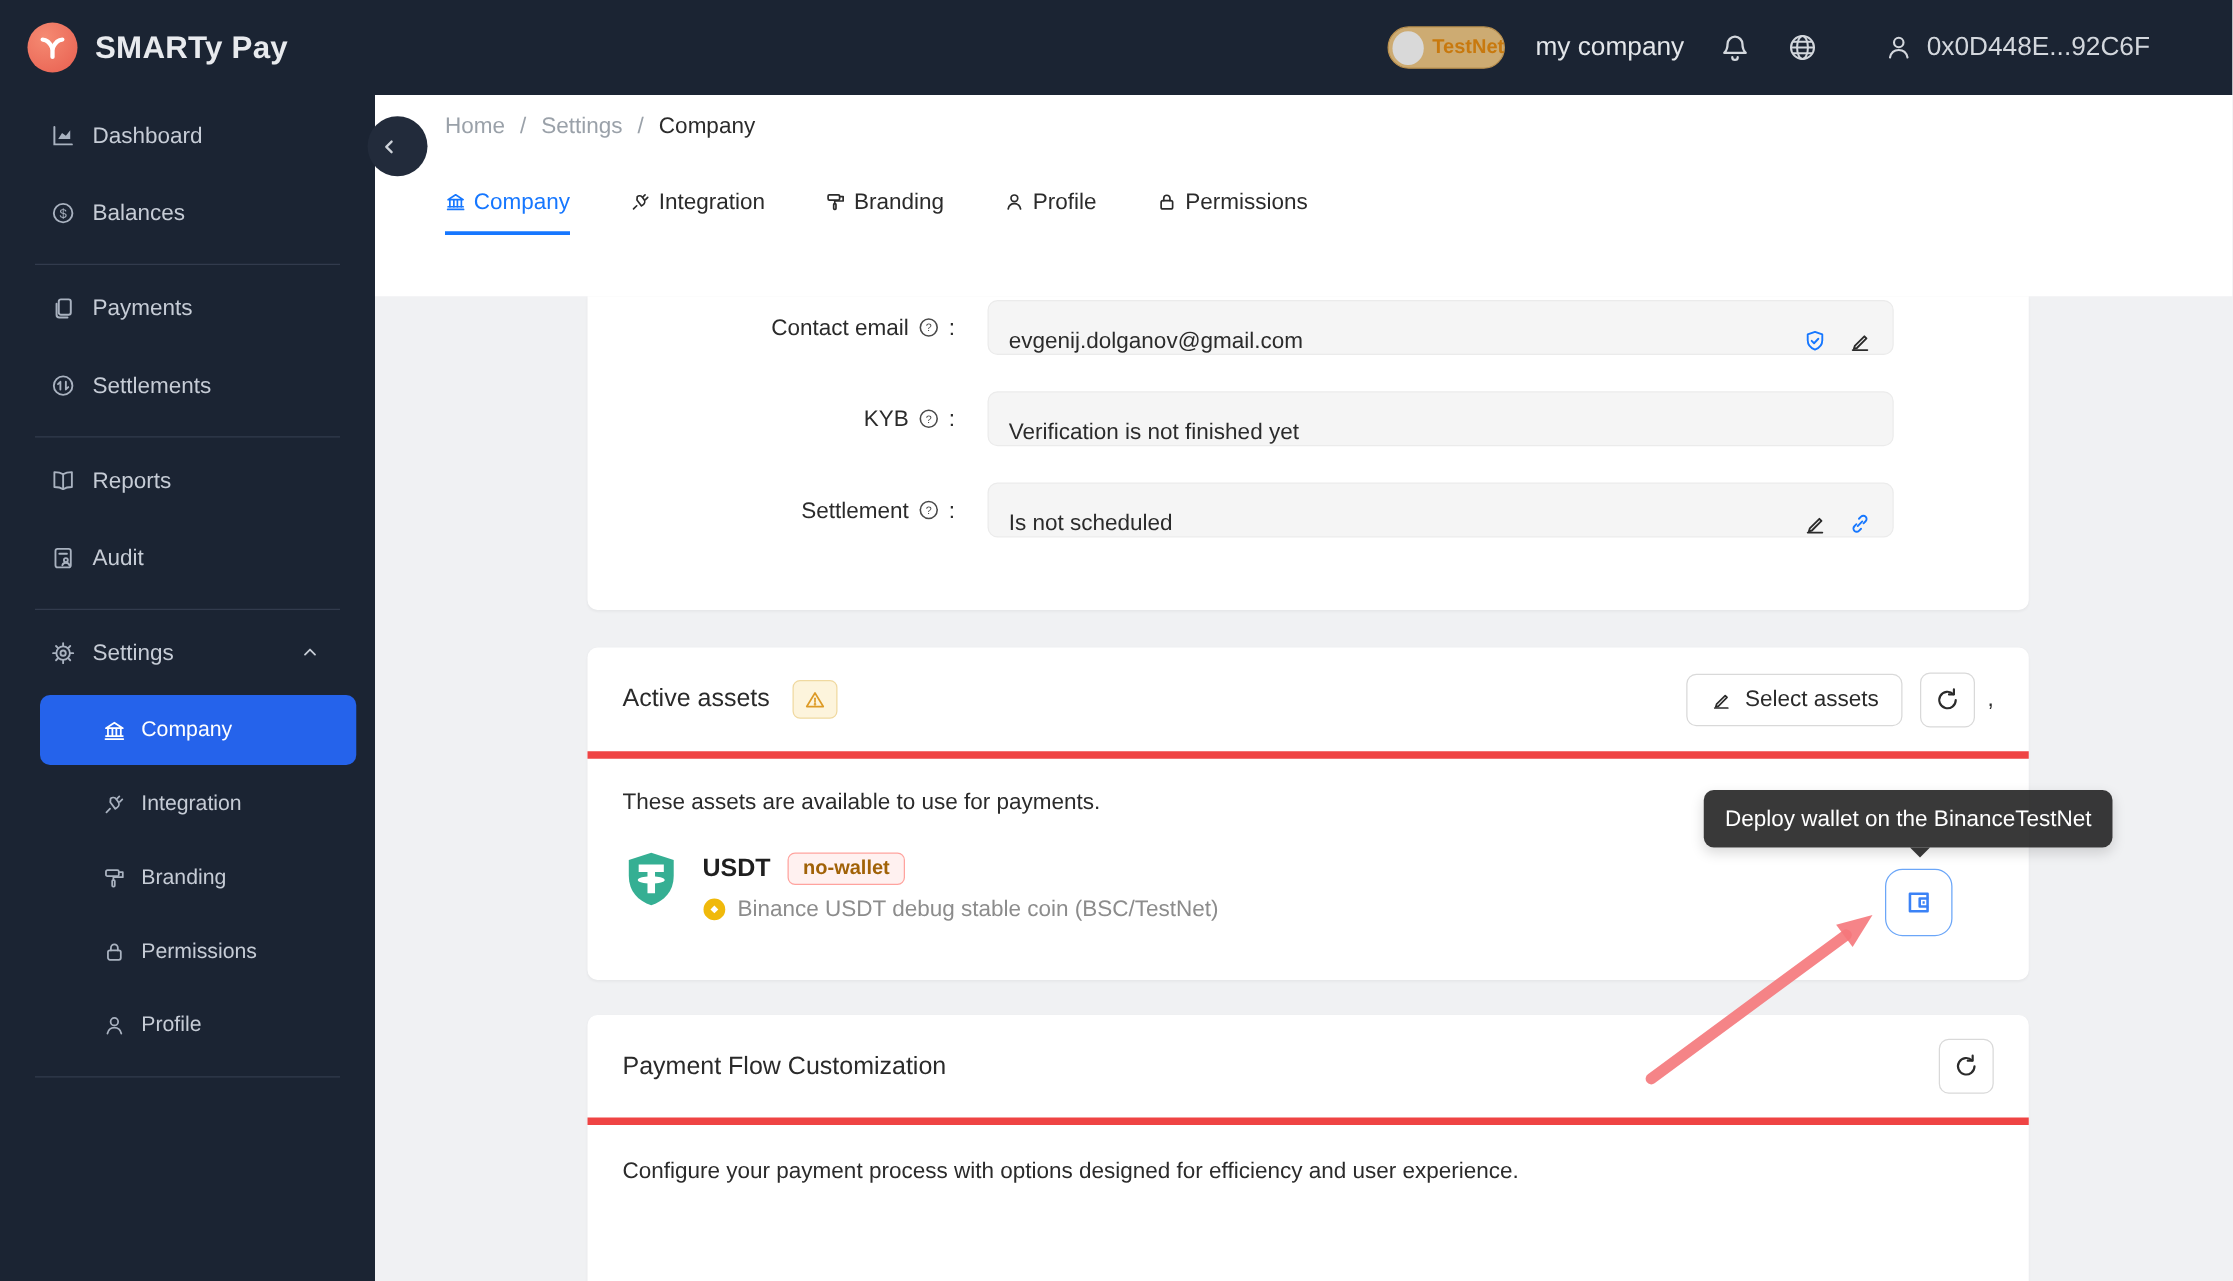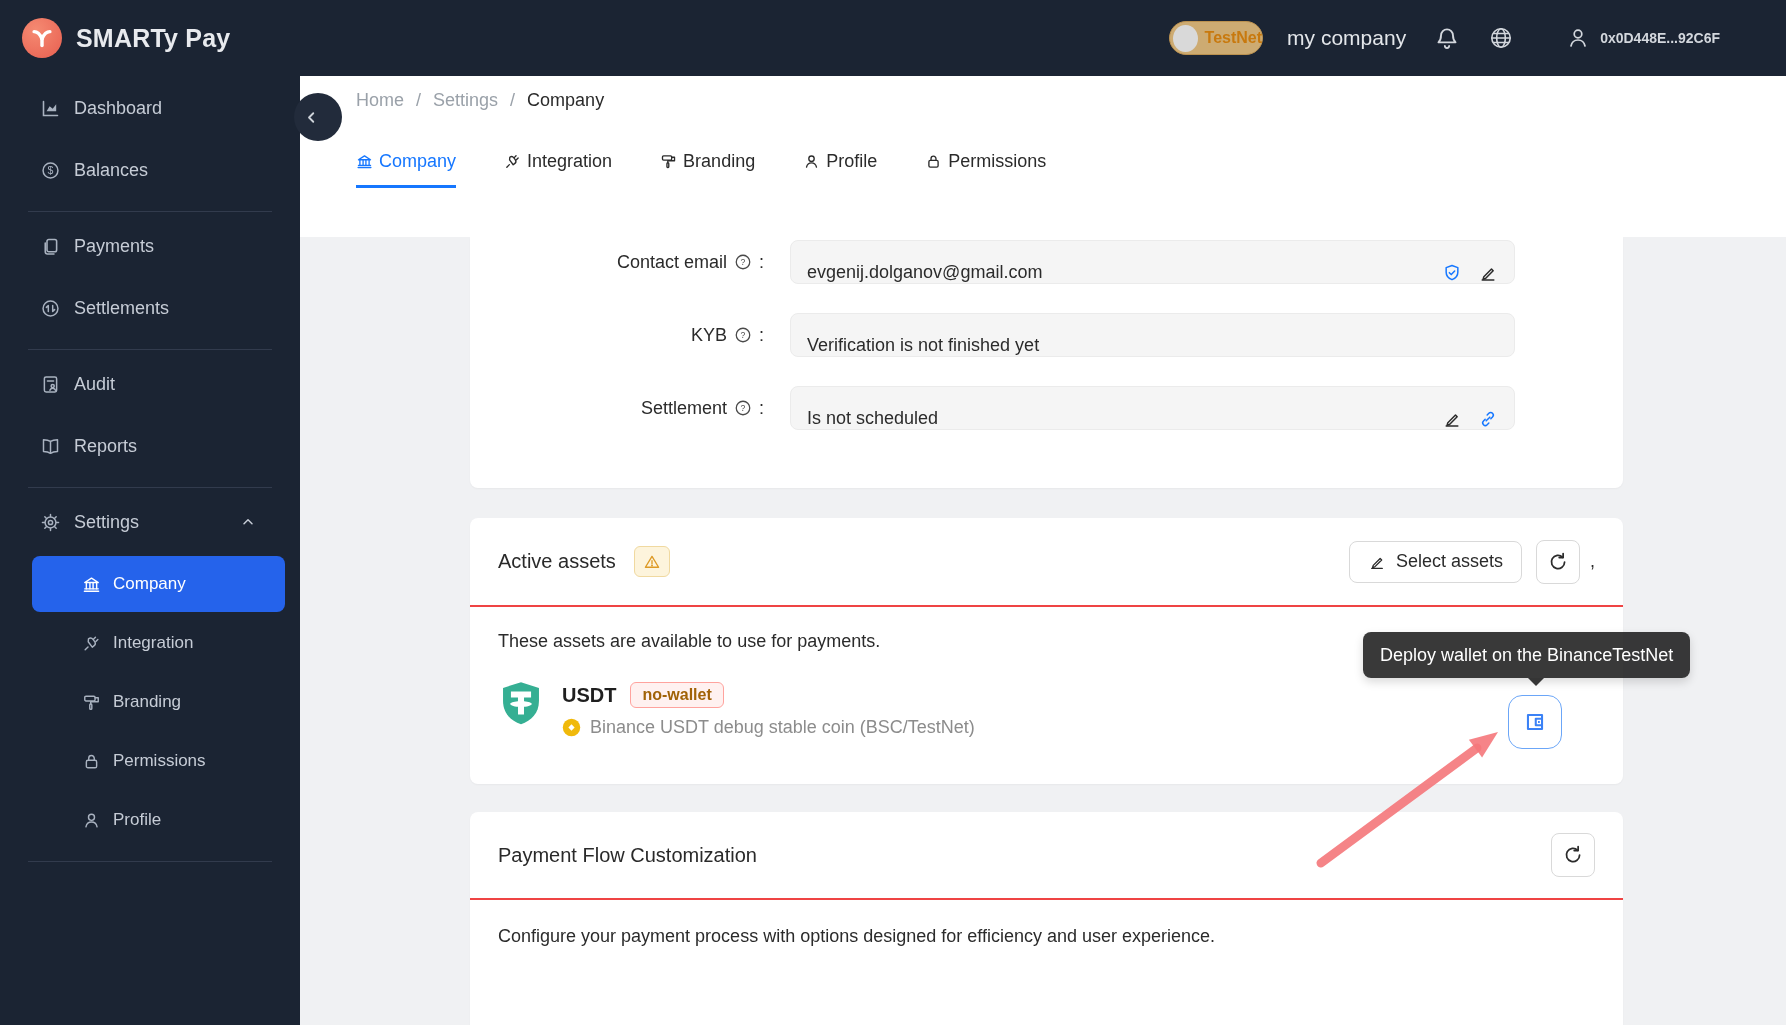--- a/index.html
+++ b/index.html
@@ -26,21 +26,21 @@
   .hdr-right { margin-left:auto; display:flex; align-items:center; }
   .testnet-toggle {
     width:94px; height:34px; border-radius:17px; background:#cdab72;
     border:1px solid #bb914f; display:flex; align-items:center; cursor:pointer;
   }
   .testnet-knob { width:27px; height:27px; border-radius:50%; background:#d9d9d9; margin-left:3px; }
   .testnet-label { color:#c8790e; font-size:16px; margin-left:7px;font-weight:bold; }
   .company-name { color:#e3e6ea; font-size:21px; margin-left:24px; }
   .hdr-icon-btn { margin-left:28px; color:#d3d7dd; cursor:pointer; }
   .account { display:flex; align-items:center; margin-left:52px; cursor:pointer; }
-  .account-address { color:#d3d7dd; font-size:14px; margin-left:10px;font-weight:bold; }
+  .account-address { color:#d3d7dd; font-size:21px; margin-left:10px; }
 
   
   .sidebar {
     position:absolute; left:0; top:76px; width:300px; bottom:0;
     background:#1b2433; z-index:20; padding-top:4px;
   }
   .side-item {
     height:56px; margin-bottom:6px; display:flex; align-items:center;
     padding-left:40px; color:#c6ccd6; font-size:18px; cursor:pointer;
   }
@@ -98,21 +98,21 @@
   .form-field {
     margin-left:26px; width:725px; height:44px; background:#f5f5f5;
     border:1px solid #ebebeb; border-radius:8px; display:flex; align-items:flex-end;
     padding:0 16px; font-size:18px; color:#2b2b2b;
   }
   .field-icons { margin-left:auto; display:flex; align-items:center; gap:16px; }
   .field-icons .blue { color:#1677ff; cursor:pointer; }
   .field-icons .dark { color:#2b2b2b; cursor:pointer; }
 
   
-  .card-header { height:89px; display:flex; align-items:center; padding:0 28px; border-bottom:2px solid #ef4444; }
+  .card-header { height:89px; display:flex; align-items:center; padding:0 28px; border-bottom:6px solid #ef4444; }
   .card-title { font-size:20px; color:#2a2a2a; }
   .warn-badge {
     margin-left:18px; width:36px; height:31px; border-radius:6px;
     background:#fdf4dc; border:1px solid #f0d9a0; display:flex;
     align-items:center; justify-content:center; color:#dd9a26;
   }
   .hdr-actions { margin-left:auto; display:flex; align-items:center; }
   .btn-outline {
     height:42px; border-radius:8px; border:1px solid #d9d9d9; background:#fff;
     display:flex; align-items:center; gap:10px; padding:0 18px;
@@ -248,38 +248,38 @@
           <path d="M9.5 15.5v-7l-2.2 2.2M14.5 8.5v7l2.2-2.2"></path>
       </svg>
     </span>
     <span>Settlements</span>
   </div>
 
   <div class="side-divider"></div>
 
   <div class="side-item">
     <span class="ico">
+      <svg width="21" height="21" viewBox="0 0 24 24" fill="none" stroke="currentColor" stroke-width="1.7" stroke-linejoin="round">
+        <path d="M12 6.2C10 4.8 7.5 4.2 4 4.2v13.6c3.5 0 6 .6 8 2 2-1.4 4.5-2 8-2V4.2c-3.5 0-6 .6-8 2z"></path>
+          <path d="M12 6.2v13.6"></path>
+      </svg>
+    </span>
+    <span>Reports</span>
+  </div>
+
+  <div class="side-item">
+    <span class="ico">
       <svg width="21" height="21" viewBox="0 0 24 24" fill="none" stroke="currentColor" stroke-width="1.7" stroke-linecap="round">
         <rect x="5" y="3.5" width="14" height="17" rx="2"></rect>
           <path d="M8.5 8h7"></path>
         <circle cx="14.5" cy="13.8" r="1.8"></circle>
           <path d="M11.3 18.6c.4-1.5 1.7-2.4 3.2-2.4s2.8.9 3.2 2.4"></path>
       </svg>
     </span>
     <span>Audit</span>
-  </div>
-
-  <div class="side-item">
-    <span class="ico">
-      <svg width="21" height="21" viewBox="0 0 24 24" fill="none" stroke="currentColor" stroke-width="1.7" stroke-linejoin="round">
-        <path d="M12 6.2C10 4.8 7.5 4.2 4 4.2v13.6c3.5 0 6 .6 8 2 2-1.4 4.5-2 8-2V4.2c-3.5 0-6 .6-8 2z"></path>
-          <path d="M12 6.2v13.6"></path>
-      </svg>
-    </span>
-    <span>Reports</span>
   </div>
 
   <div class="side-divider"></div>
 
   <div class="side-item side-settings">
     <span class="ico">
       <svg width="21" height="21" viewBox="0 0 24 24" fill="none" stroke="currentColor" stroke-width="1.7" stroke-linecap="round">
         <circle cx="12" cy="12" r="6.2"></circle>
           <circle cx="12" cy="12" r="2.4"></circle>
         <path d="M12 2.8v2.4M12 18.8v2.4M2.8 12h2.4M18.8 12h2.4M5.5 5.5l1.7 1.7M16.8 16.8l1.7 1.7M18.5 5.5l-1.7 1.7M7.2 16.8l-1.7 1.7"></path>

